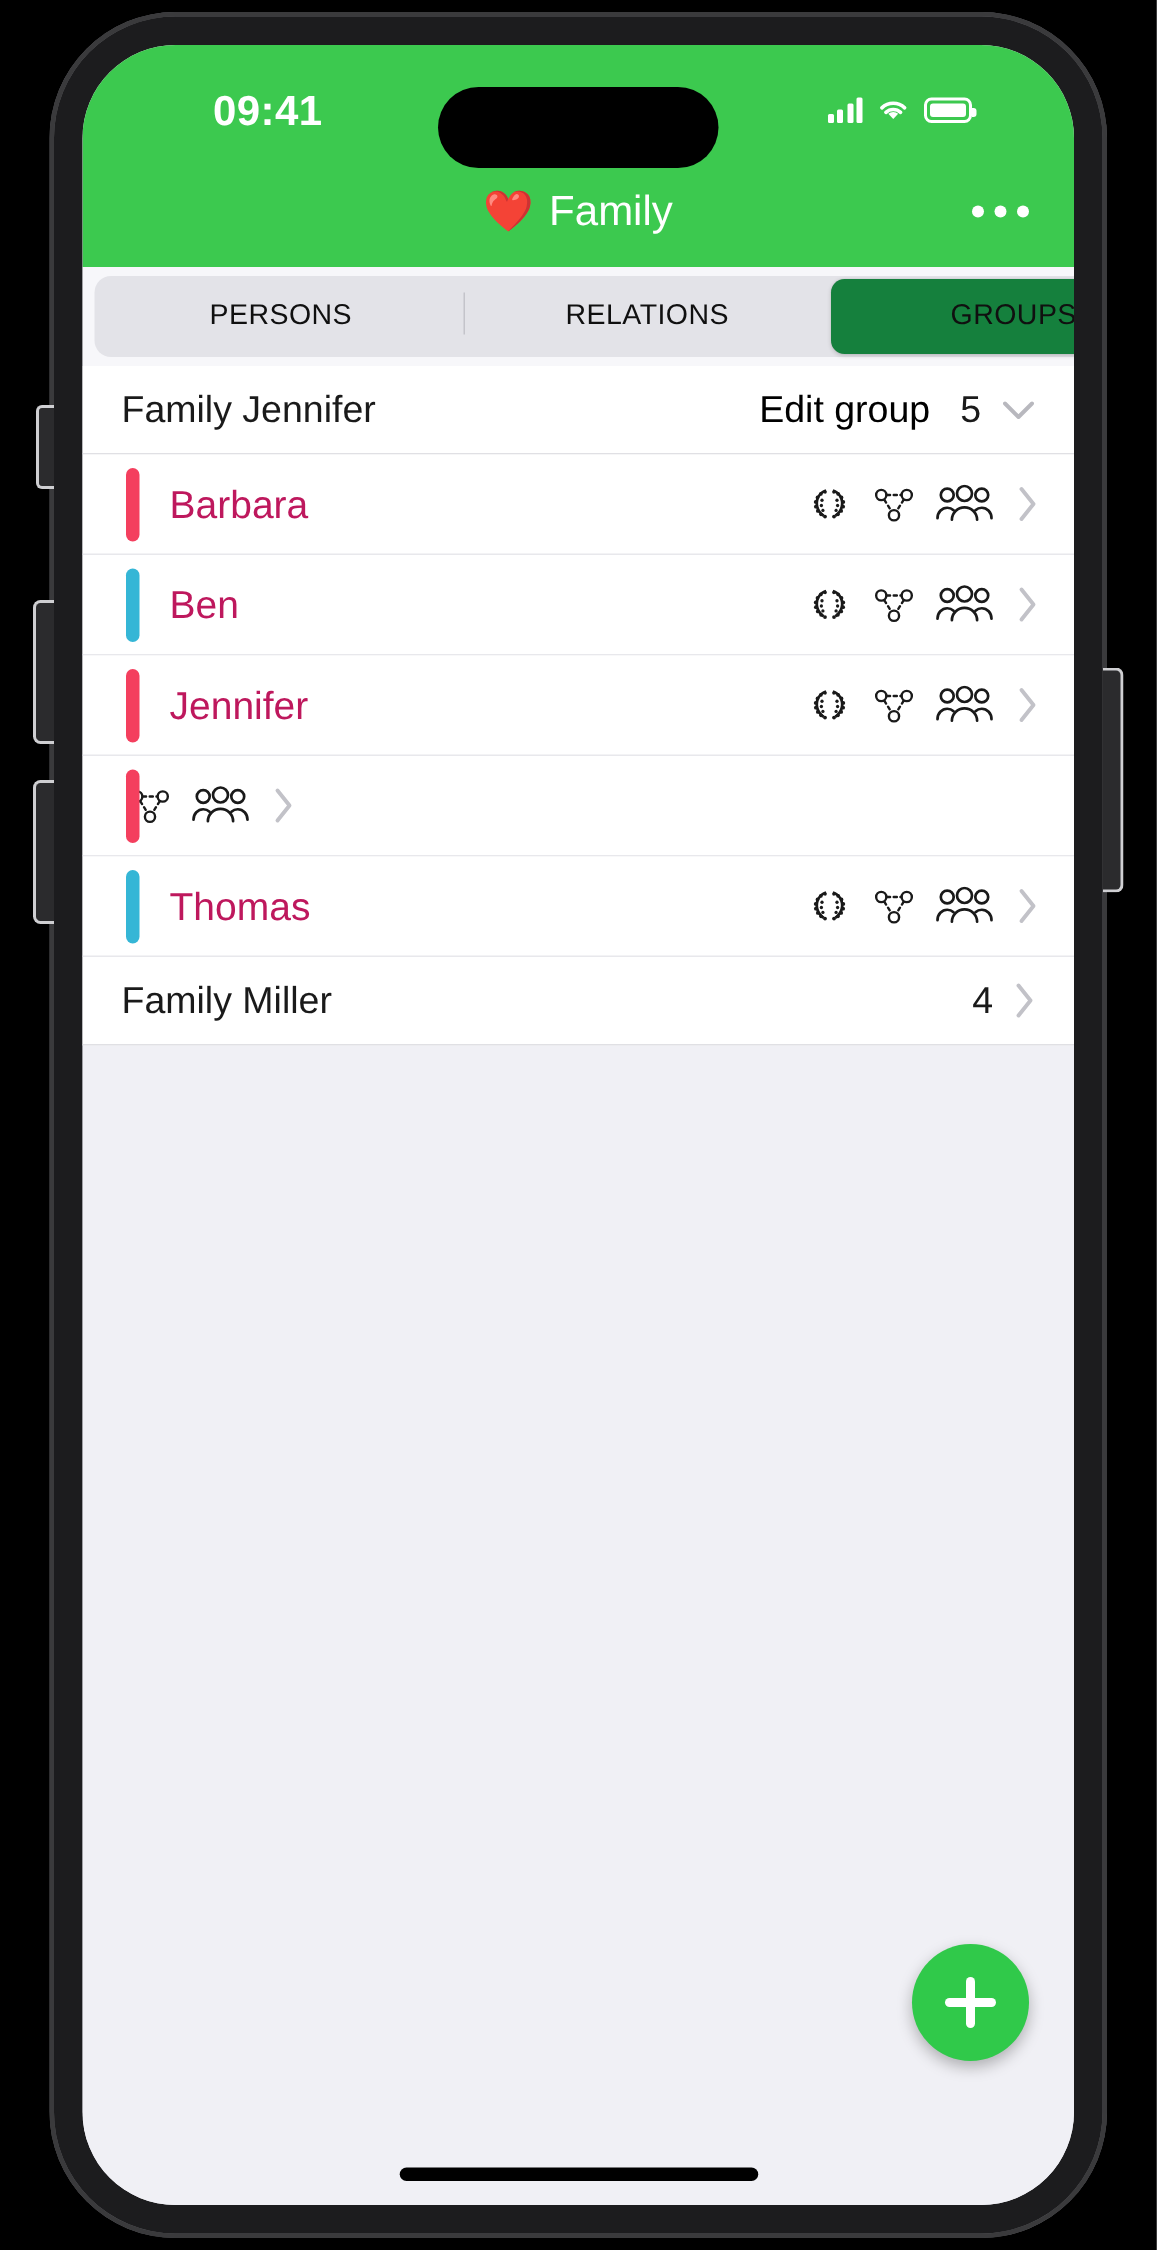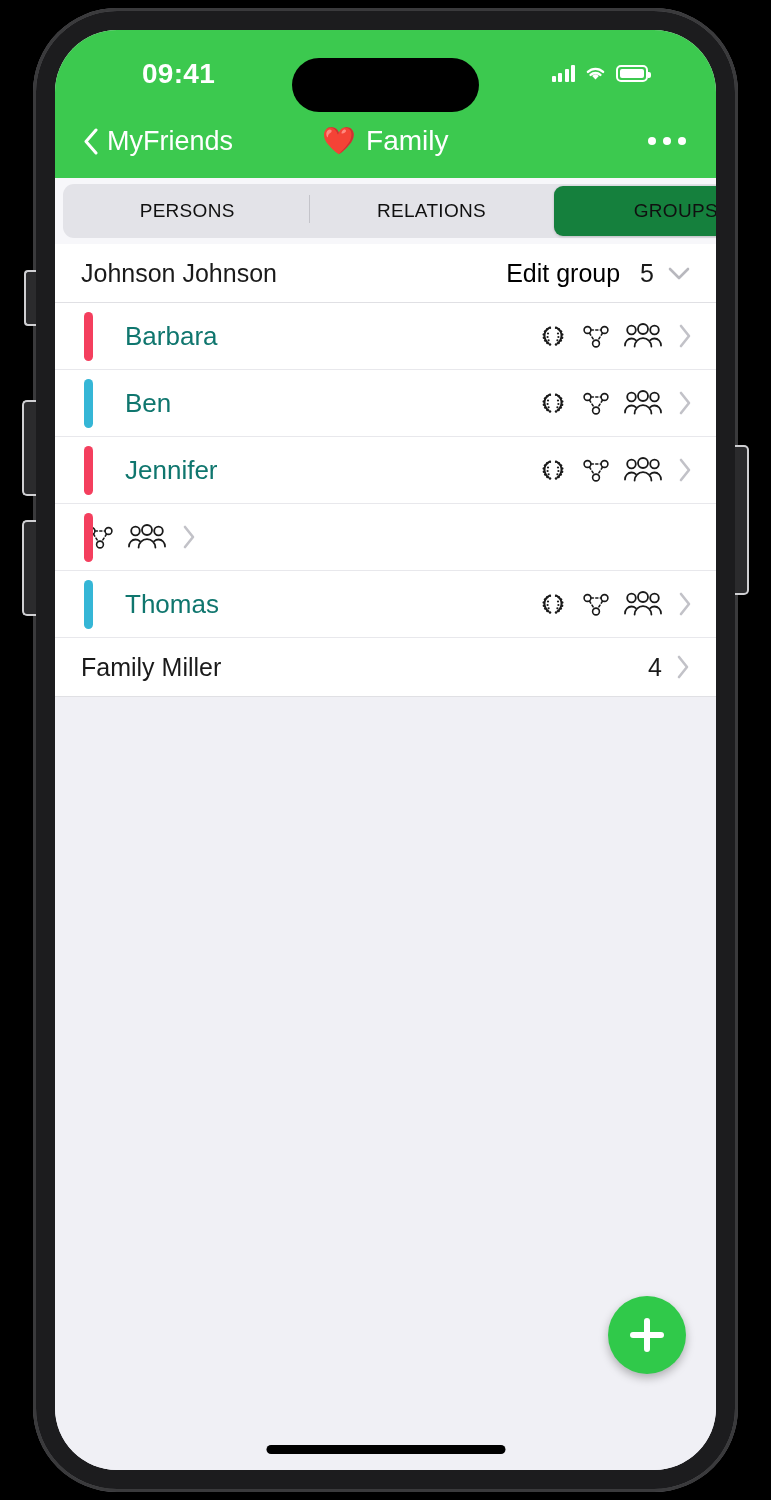--- a/index.html
+++ b/index.html
@@ -160,21 +160,21 @@
     border-bottom: 1px solid #e8e8ec;
     padding-left: 30px; padding-right: 24px;
     cursor: pointer;
   }
   .member-row:last-of-type { border-bottom: 1px solid #e0e0e4; }
   .gender-bar {
     position: absolute; left: 29px; top: 9px;
     width: 9px; height: 49px; border-radius: 5px;
   }
   .member-name {
-    font-size: 26px; color: #0f766e; margin-left: 40px; flex: 1;
+    font-size: 26px; color: #be185d; margin-left: 28px; flex: 1;
   }
   .member-icons { display: flex; align-items: center; gap: 13px; }
   .member-icons svg { display: block; }
   .row-chevron { margin-left: 16px; display: block; }
 
   
   #fab-add {
     position: absolute; right: 30px; bottom: 96px;
     width: 78px; height: 78px; border-radius: 50%;
     background: #30c94a;
@@ -225,26 +225,20 @@
           <path d="M3.9 6.9 a11 11 0 0 1 15.2 0" stroke="#fff" stroke-width="2.4" fill="none" stroke-linecap="round"></path>
           <path d="M6.6 9.9 a7.2 7.2 0 0 1 9.8 0" stroke="#fff" stroke-width="2.4" fill="none" stroke-linecap="round"></path>
         </svg>
         <div id="battery-icon">
           <div id="battery-fill"></div>
         </div>
       </div>
     </div>
 
     <div id="nav-bar">
-      <div id="nav-back">
-        <svg id="back-chevron" width="16" height="27" viewBox="0 0 16 27">
-          <path d="M13 2 L3 13.5 L13 25" stroke="#fff" stroke-width="3" fill="none" stroke-linecap="round" stroke-linejoin="round"></path>
-        </svg>
-        <span id="nav-back-label">MyFriends</span>
-      </div>
 
       <div id="nav-title-wrap">
         <span id="nav-title-emoji">❤️</span>
         <span id="nav-title-text">Family</span>
       </div>
 
       <div id="nav-more">
         <span></span>
           <span></span>
           <span></span>
@@ -263,21 +257,21 @@
       </div>
       <div class="segment active">
         <span>GROUPS</span>
       </div>
     </div>
   </div>
 
   <div id="content-area">
 
     <div class="group-header">
-      <span class="group-name">Johnson Johnson</span>
+      <span class="group-name">Family Jennifer</span>
       <span class="edit-group-link">Edit group</span>
       <span class="group-count">5</span>
       <svg class="chev-down" width="22" height="13" viewBox="0 0 22 13">
         <path d="M2 2 L11 11 L20 2" stroke="#b8b8be" stroke-width="2.6" fill="none" stroke-linecap="round" stroke-linejoin="round"></path>
       </svg>
     </div>
 
     <div class="member-row">
       <span class="gender-bar" style="background:#f43f5e"></span>
       <span class="member-name">Barbara</span>

